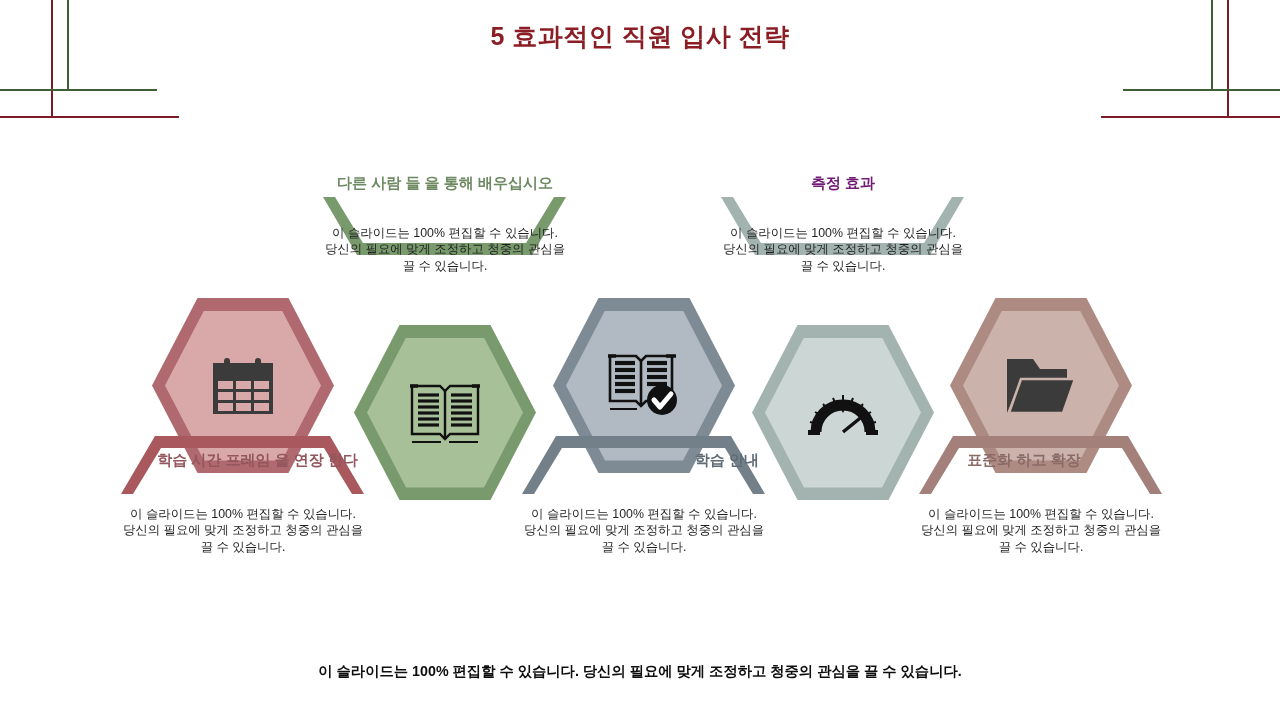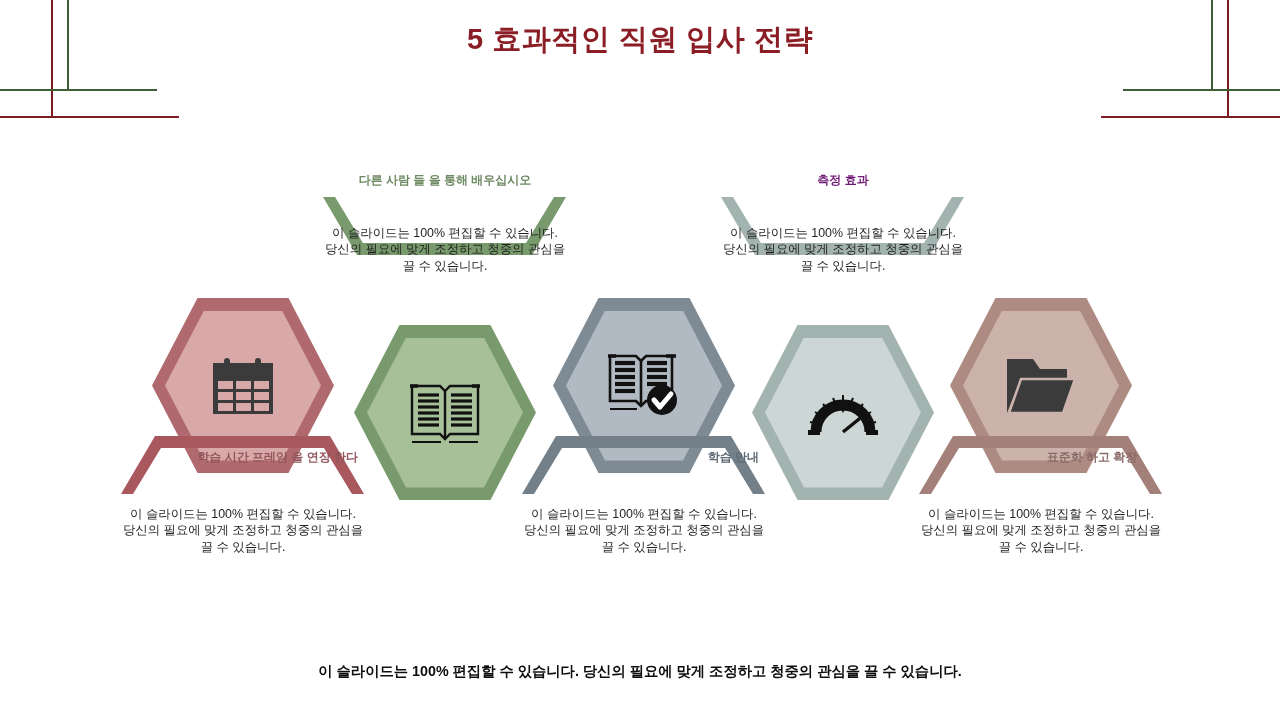--- a/index.html
+++ b/index.html
@@ -28,21 +28,21 @@
   .deco-r-v-red   { right: 51px; top: 0;     width: 2px;  height: 118px; }
   .deco-r-v-grn   { right: 67px; top: 0;     width: 2px;  height: 90px;  }
   .deco-r-h-grn   { right: 0;    top: 89px;  width: 157px;height: 2px;   }
   .deco-r-h-red   { right: 0;    top: 116px; width: 179px;height: 2px;   }
 
   
   #page-title {
     position: absolute;
     left: 0; right: 0; top: 20px;
     text-align: center;
-    font-size: 29px;
+    font-size: 25px;
     font-weight: bold;
     color: #8b1d25;
     letter-spacing: 0.5px;
   }
 
   
   .node {
     position: absolute;
     width: 182px;
   }
@@ -69,21 +69,21 @@
     position: absolute;
     width: 243px; height: 58px;
   }
   .band svg { display: block; width: 243px; height: 58px; }
 
   
   .node-title {
     position: absolute;
     width: 230px;
     text-align: center;
-    font-size: 12px;
+    font-size: 15px;
     font-weight: bold;
     line-height: 1.28;
   }
   .node-body {
     position: absolute;
     width: 246px;
     text-align: center;
     font-size: 12.4px;
     line-height: 1.31;
     color: #1f1f1f;
@@ -268,18 +268,18 @@
         <path d="M18 26 H72 L60 60 H6 Z" fill="#3b3b3b" stroke="#cbb2ab" stroke-width="2.5"></path>
       </svg>
           </div>
         </div>
       </div>
       <div class="band" style="left: 919px; top: 436px;">
         <svg viewBox="0 0 243 58" width="243" height="58" aria-hidden="true">
             <path d="M0 58 L34 0 L209 0 L243 58 L231 58 L203 12 L40 12 L12 58 Z" fill="#a3817a"></path>
           </svg>
       </div>
-      <div class="node-title" style="left: 977px; top: 450px; color: rgb(138, 107, 104);">표준화 하고 확장</div>
+      <div class="node-title" style="left: 909px; top: 450px; color: rgb(138, 107, 104);">표준화 하고 확장</div>
       <div class="node-body" style="left: 918px; top: 506px;">이 슬라이드는 100% 편집할 수 있습니다. 당신의 필요에 맞게 조정하고 청중의 관심을 끌 수 있습니다.</div>
     </div>
 
   <div id="footer-caption">이 슬라이드는 100% 편집할 수 있습니다. 당신의 필요에 맞게 조정하고 청중의 관심을 끌 수 있습니다.</div>
 </div>
 
 </body></html>

